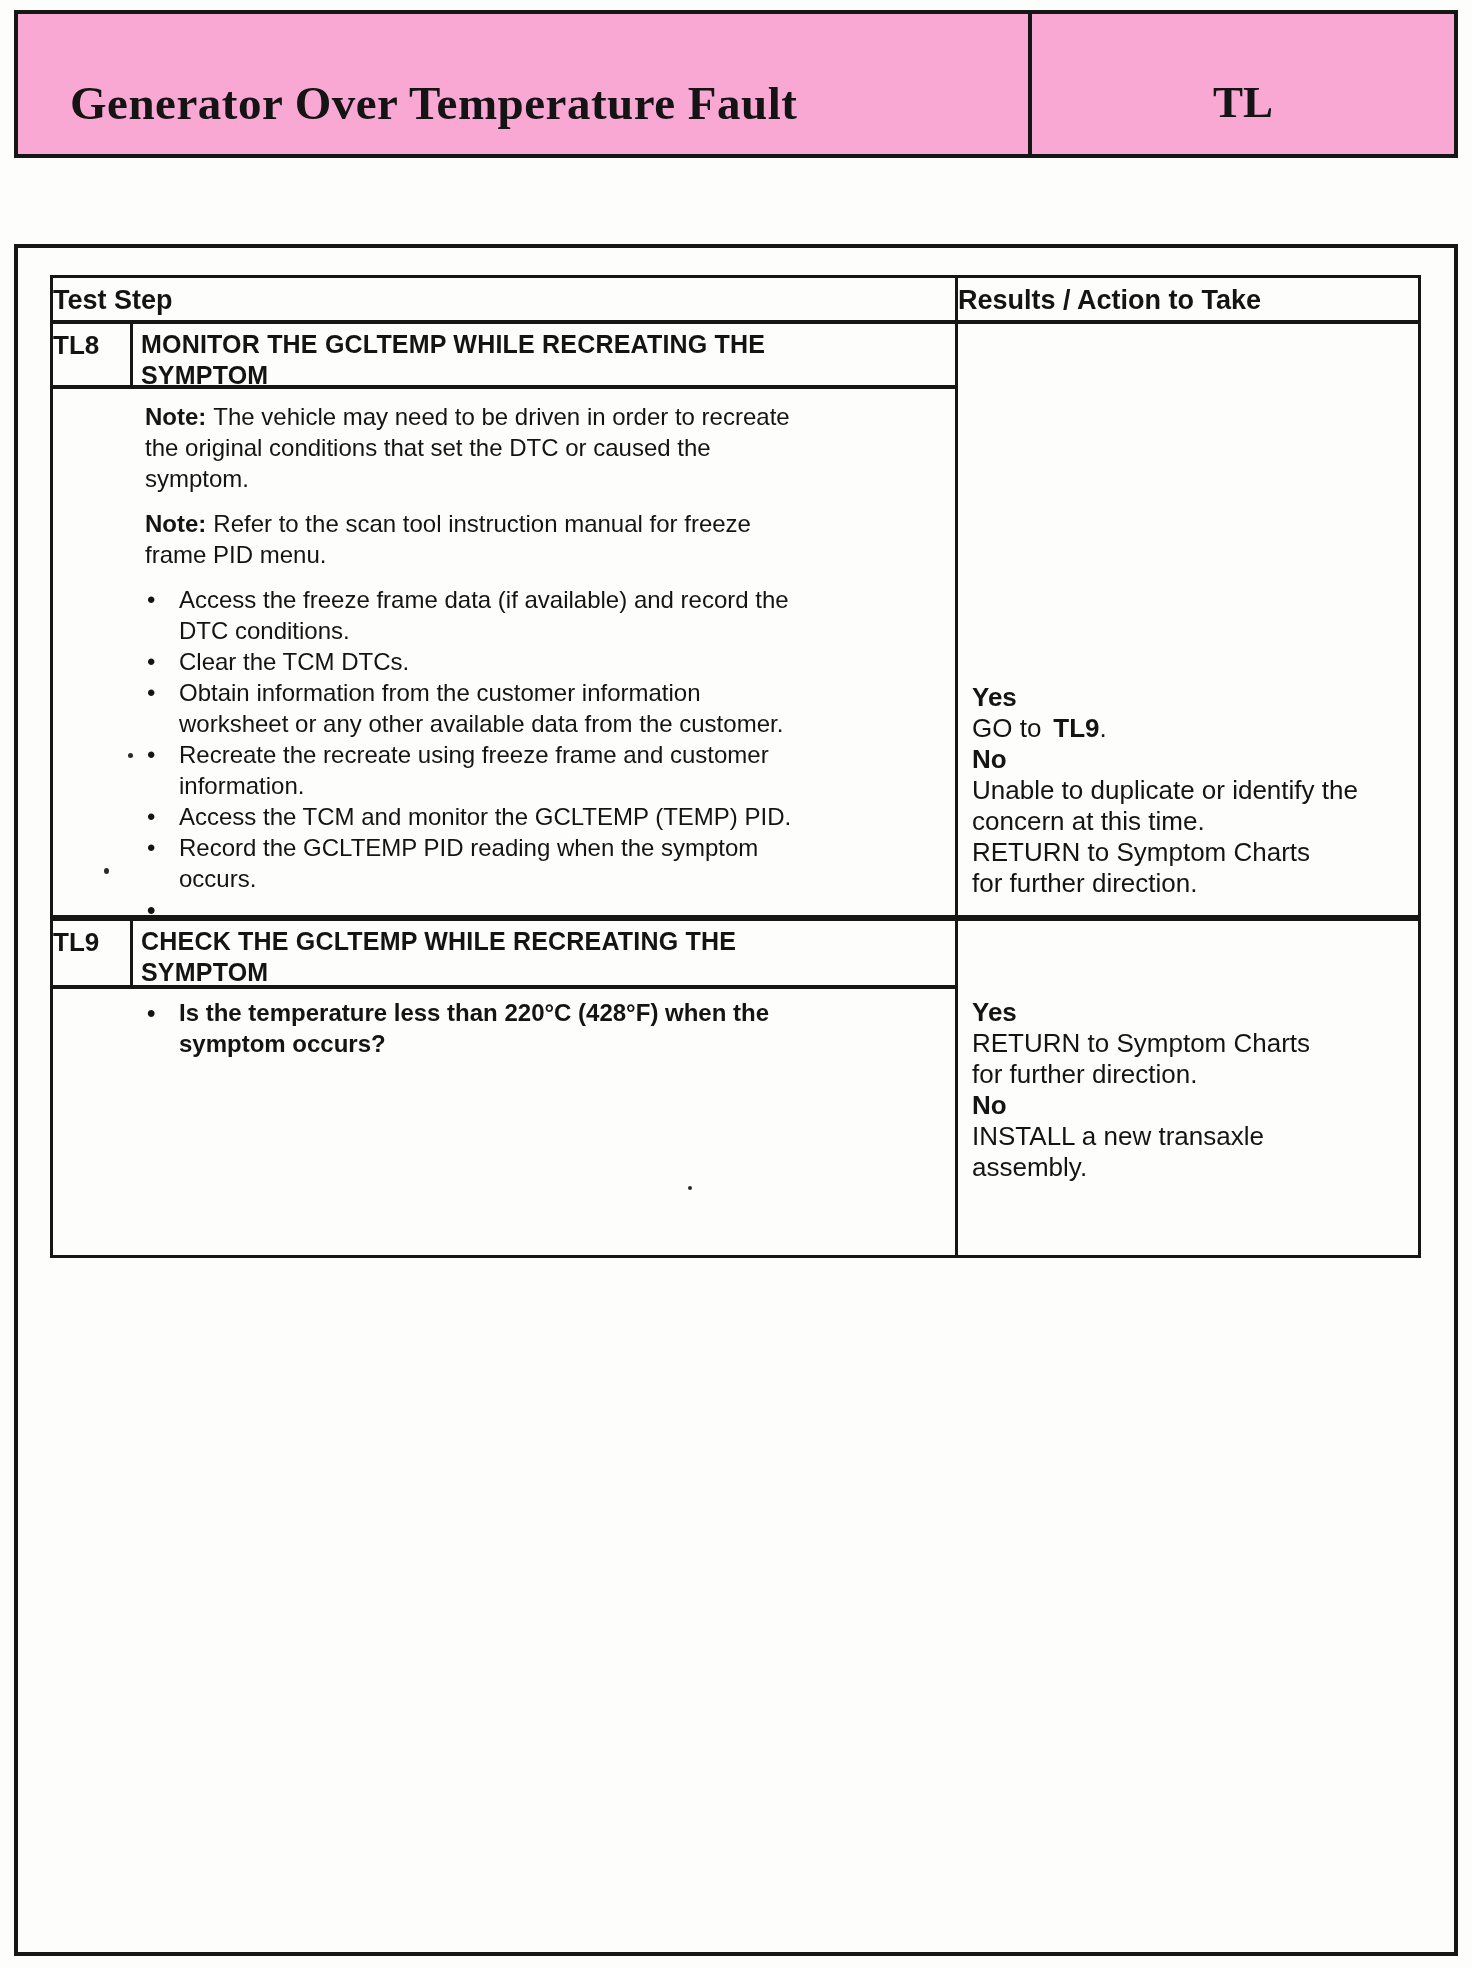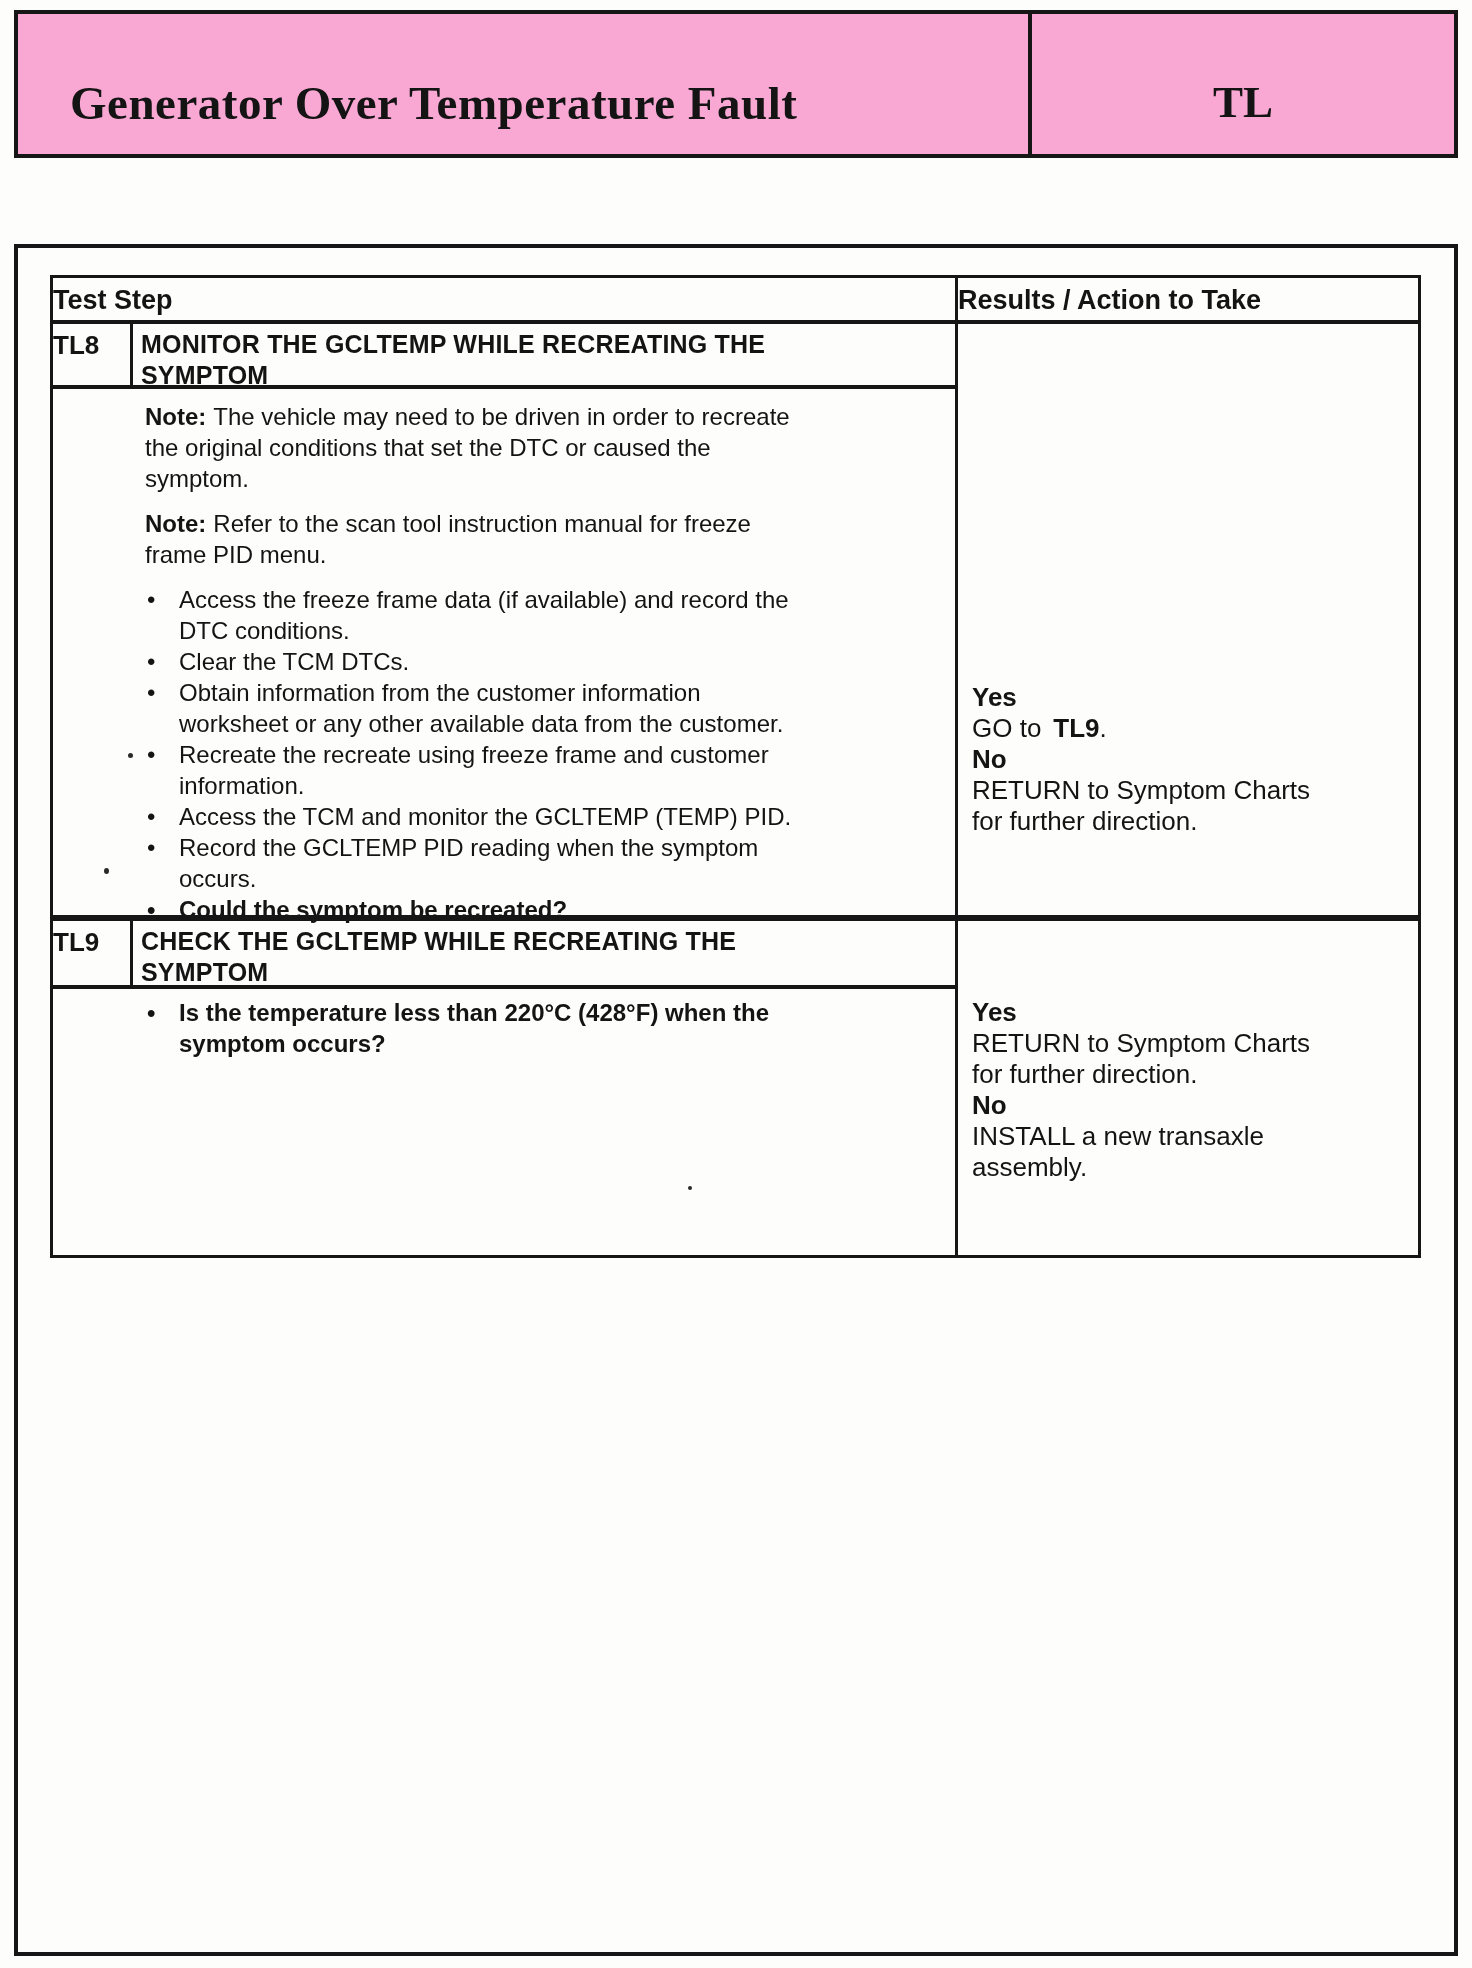--- a/index.html
+++ b/index.html
@@ -150,28 +150,29 @@
         <span class="dot">•</span>
         <span class="txt">Access the TCM and monitor the GCLTEMP (TEMP) PID.</span>
       </div>
       <div class="bullet">
         <span class="dot">•</span>
         <span class="txt">Record the GCLTEMP PID reading when the symptom
 occurs.</span>
       </div>
       <div class="bullet bold">
         <span class="dot">•</span>
-        <span class="txt">Could the symptom be recreated?</span>
       </div>
     </div>
 
     <div class="abs results res8">
       <p class="decision">Yes</p>
       <p><span>GO to</span><span class="go-target">TL9</span><span>.</span></p>
       <p class="decision block-gap">No</p>
+      <p class="preline">Unable to duplicate or identify the
+concern at this time.</p>
       <p class="preline ret-gap">RETURN to Symptom Charts
 for further direction.</p>
     </div>
 
     <div class="abs hline tl9-border"></div>
 
     <div class="abs num-cell num9">TL9</div>
     <div class="abs row-title title9">CHECK THE GCLTEMP WHILE RECREATING THE
 SYMPTOM</div>
     <div class="abs hline tdiv9"></div>

